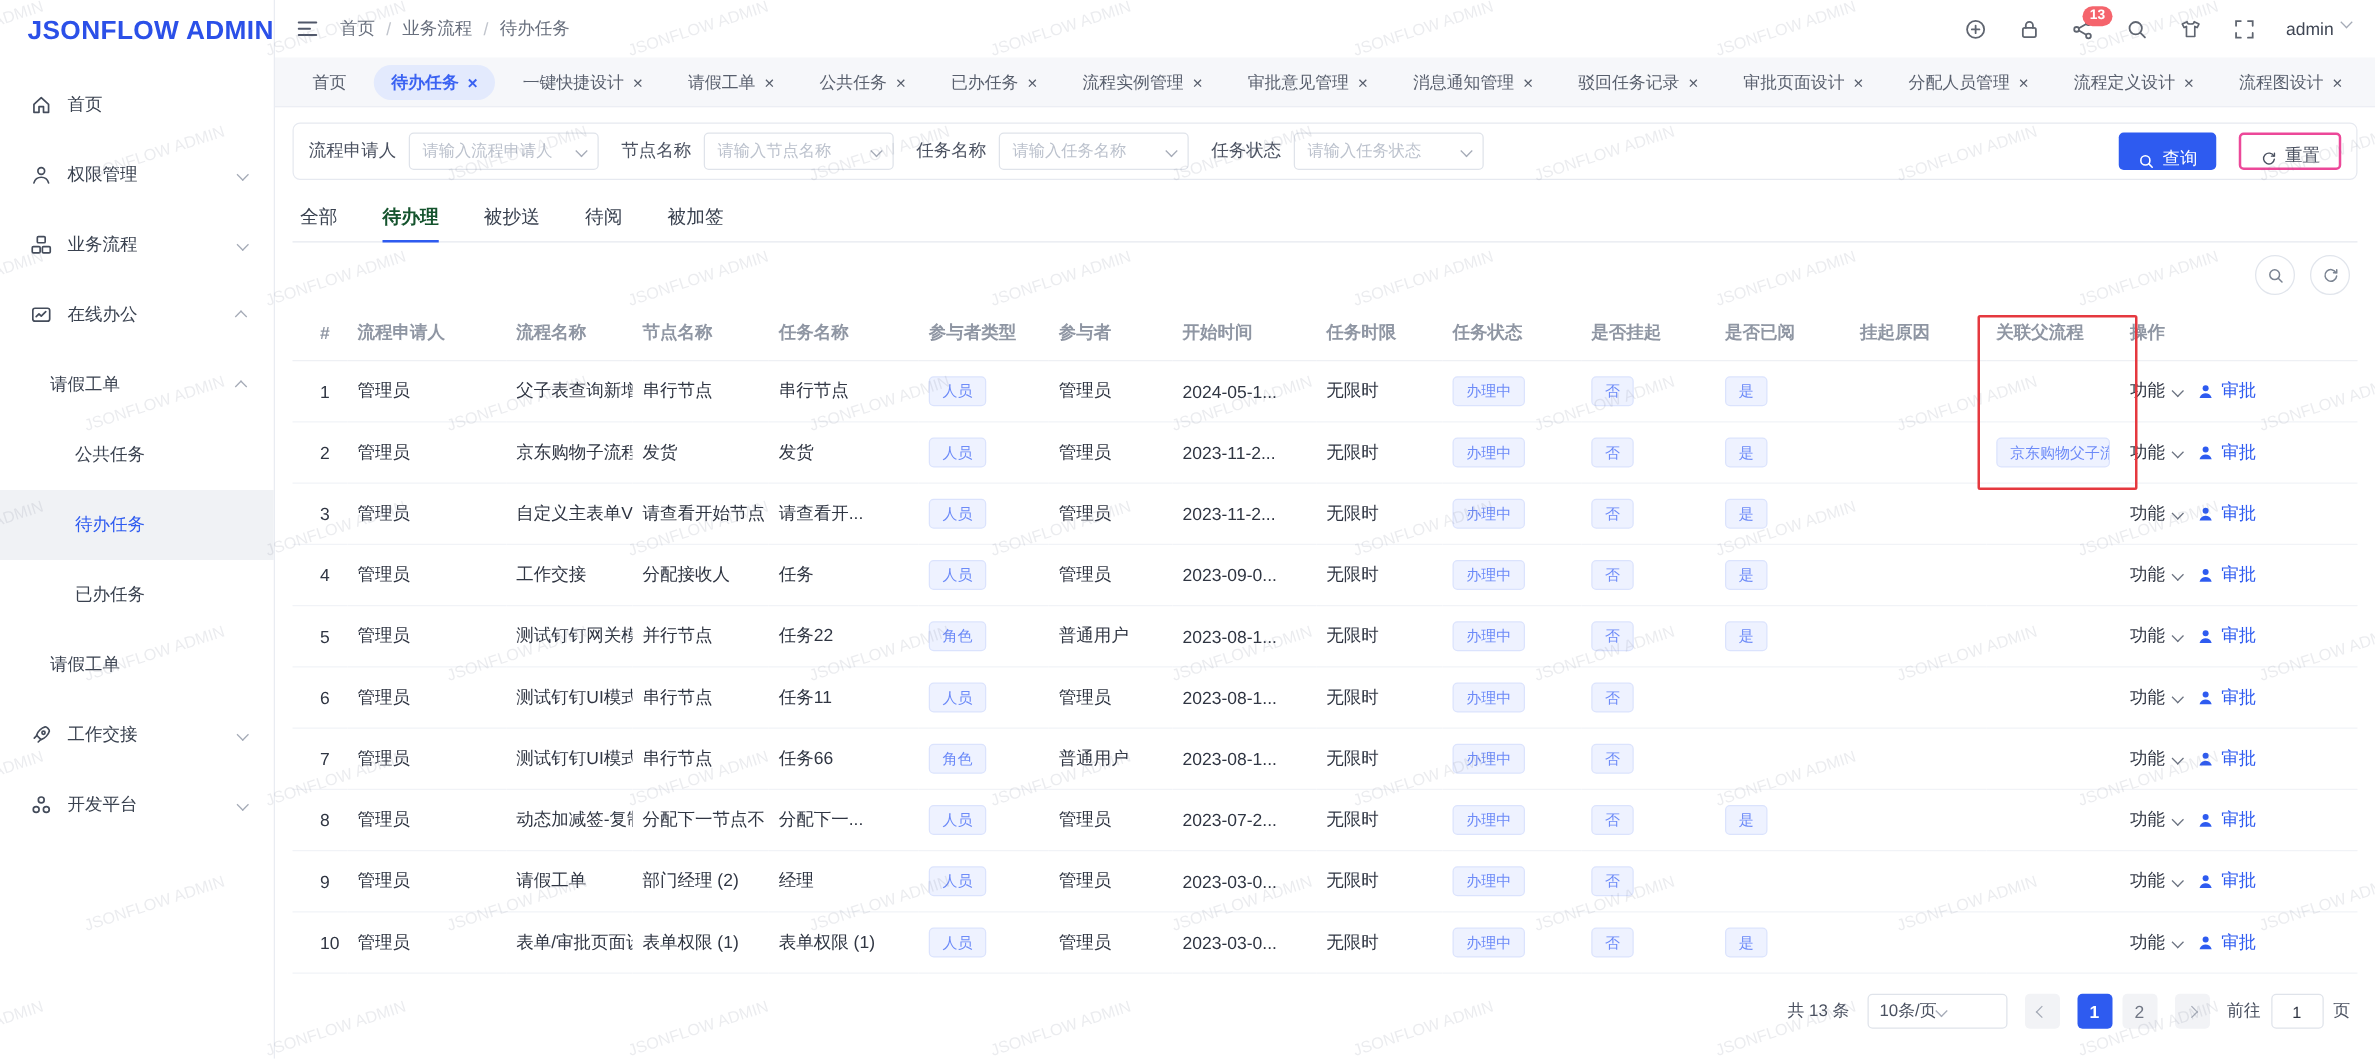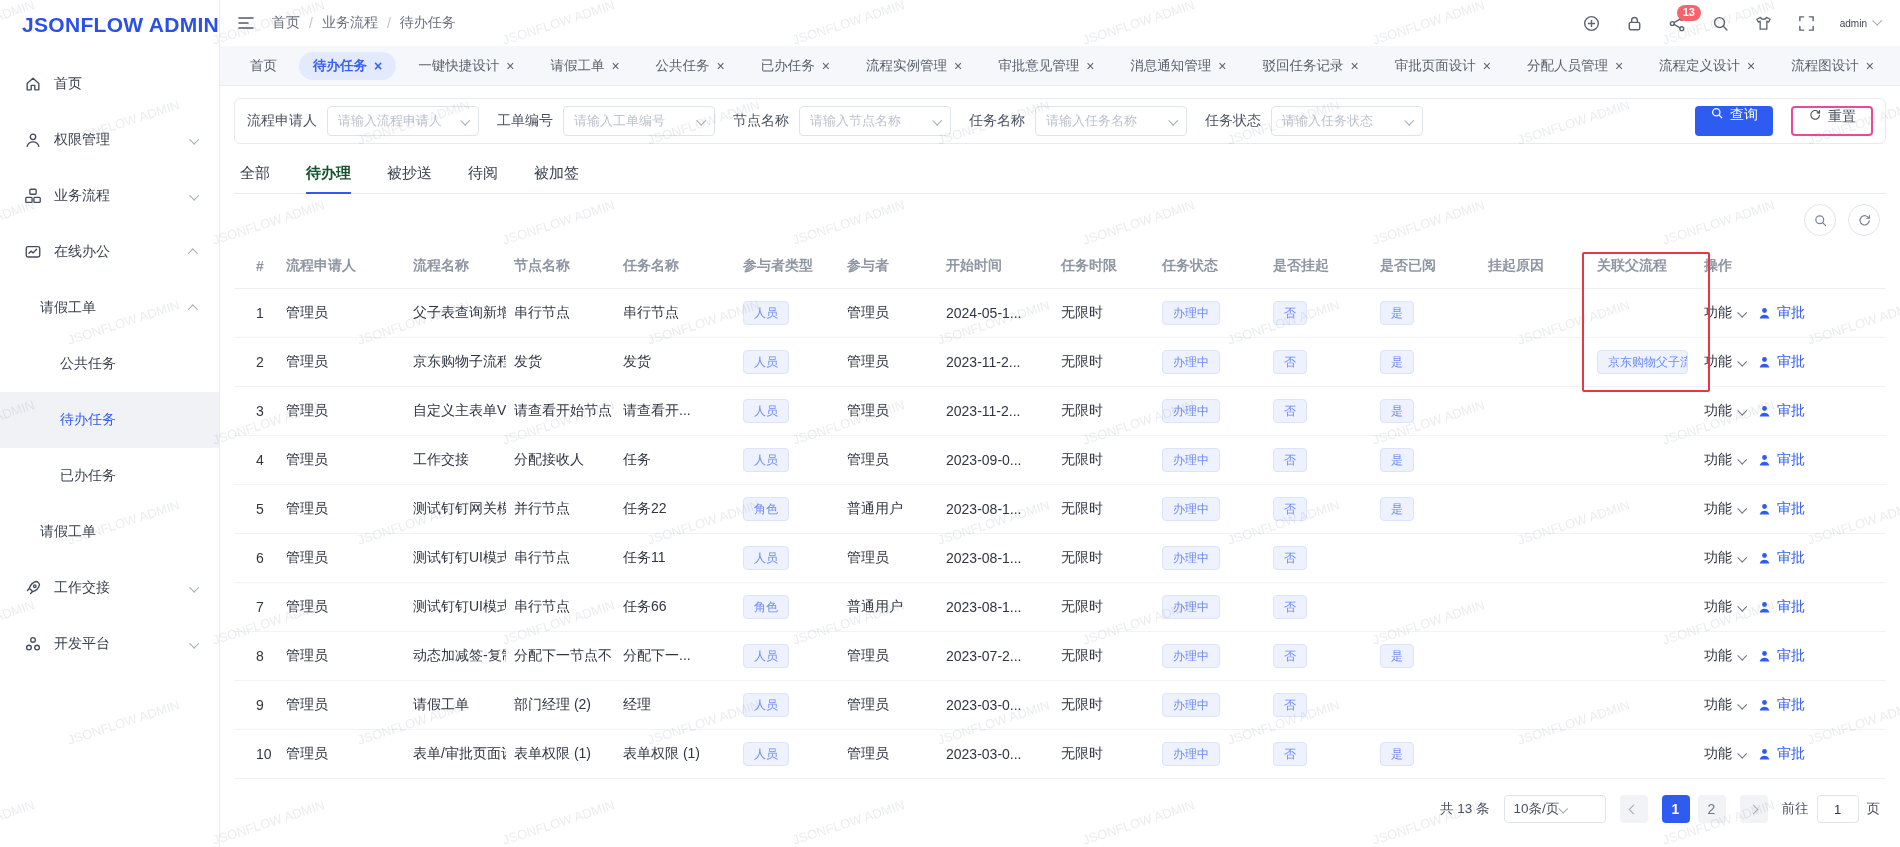--- a/index.html
+++ b/index.html
@@ -37,41 +37,41 @@
   .main { flex:1; min-width:0; display:flex; flex-direction:column; }
   .topbar { height:46px; display:flex; align-items:center; padding:0 20px 0 16px; gap:8px; background:#fff; }
   .hamburger { width:20px; height:20px; color:#51586a; cursor:pointer; display:flex; }
   .breadcrumb { display:flex; align-items:center; gap:9px; font-size:14px; color:#69707e; margin-left:8px; }
   .breadcrumb .sep { color:#c0c4cc; }
   .bc-item { cursor:pointer; }
   .top-icons { margin-left:auto; display:flex; align-items:center; gap:24px; color:#5f6570; }
   .icon-btn { width:19px; height:19px; position:relative; cursor:pointer; display:flex; }
   .nbadge { position:absolute; top:-9px; left:9px; background:#f5646c; color:#fff; font-size:11px;
             border-radius:9px; padding:1.5px 6px; line-height:1.2; font-weight:600; }
-  .admin { display:flex; align-items:flex-start; gap:6px; font-size:10px; color:#3f4654; cursor:pointer; }
+  .admin { display:flex; align-items:flex-start; gap:6px; font-size:14px; color:#3f4654; cursor:pointer; }
 
   
   .tabbar { height:40px; background:#f6f7fa; border-bottom:1px solid #e9ecf2; display:flex;
             align-items:center; padding:0 16px; gap:8px; overflow:hidden; }
   .tab { display:flex; align-items:center; gap:7px; padding:5px 14px; font-size:13.5px; color:#585f6d;
          border-radius:14px; cursor:pointer; white-space:nowrap; }
   .tab.active { background:#e3eafd; color:#3a62f2; font-weight:700; }
   .tab .x { font-size:14px; line-height:1; color:inherit; cursor:pointer; }
 
   
   .content { flex:1; min-height:0; display:flex; flex-direction:column; padding:12px 14px 0; background:#fff; }
 
   .filter-card { border:1px solid #e6e9f0; border-radius:6px; padding:7px 12px; display:flex;
                  align-items:center; gap:18px; flex:0 0 auto; }
   .ffield { display:flex; align-items:center; gap:10px; }
   .flabel { font-size:14px; color:#4a5160; white-space:nowrap; }
   .fselect { width:152px; height:30px; border:1px solid #dfe3ea; border-radius:4px; background:#fff;
              display:flex; align-items:center; justify-content:space-between; padding:0 10px;
              color:#bcc2cd; font-size:13px; cursor:pointer; }
-  .btn { height:30px; border:none; border-radius:4px; display:inline-flex; align-items:flex-start; gap:6px;
+  .btn { height:30px; border:none; border-radius:4px; display:inline-flex; align-items:flex-end; gap:6px;
          font-size:14px; padding:0 15px; cursor:pointer; font-family:inherit; }
   .btn.primary { background:#2e5bf0; color:#fff; margin-left:auto; }
   .btn.plain { background:#fff; border:2px solid #ec4899; color:#4a5160; }
   .bicon { width:14px; height:14px; display:flex; }
 
   .subtabs { display:flex; gap:36px; margin-top:10px; border-bottom:1px solid #e6e9f0; height:40px;
              align-items:stretch; padding:0 6px; flex:0 0 auto; }
   .subtab { font-size:15px; color:#39414f; display:flex; align-items:center; position:relative; cursor:pointer; }
   .subtab.active { color:#14532d; font-weight:700; }
   .subtab.active::after { content:""; position:absolute; left:0; right:0; bottom:-1px; height:2px; background:#2e5bf0; }
@@ -91,21 +91,21 @@
          border-radius:4px; padding:4px 10px; line-height:1.2; max-width:100%; overflow:hidden;
          white-space:nowrap; vertical-align:middle; }
   .tag.link { cursor:pointer; }
   .op { display:flex; align-items:center; gap:12px; }
   .op-more { display:inline-flex; align-items:center; gap:6px; color:#2f3542; cursor:pointer; }
   .op-approve { display:inline-flex; align-items:center; gap:5px; color:#2e5bf0; cursor:pointer; font-weight:500; }
   .op-approve .aicon { width:15px; height:15px; display:flex; }
 
   .footer { display:flex; justify-content:flex-end; align-items:center; gap:14px; padding:16px 6px 14px;
             font-size:13.5px; color:#4a5160; flex:0 0 auto; }
-  .psel { width:102px; height:28px; border:1px solid #dfe3ea; border-radius:4px; display:flex;
+  .psel { width:112px; height:28px; border:1px solid #dfe3ea; border-radius:4px; display:flex;
           align-items:center; padding:0 9px; color:#4a5160; cursor:pointer; }
   .pbtn { min-width:28px; height:28px; border-radius:4px; display:flex; align-items:center;
           justify-content:center; background:#f2f3f6; color:#707684; cursor:pointer; font-size:14px; }
   .pbtn.active { background:#2e5bf0; color:#fff; font-weight:600; }
   .goto { display:flex; align-items:center; gap:8px; }
   .goto-input { width:42px; height:28px; border:1px solid #dfe3ea; border-radius:4px; text-align:center;
                 font-size:13px; color:#2f3542; font-family:inherit; }
 
   
   .watermark-layer { position:absolute; inset:0; pointer-events:none; z-index:60; overflow:hidden; }
@@ -335,27 +335,20 @@
       </div>
 
     <div class="content">
 
       <div class="filter-card">
         <div style="display:flex;align-items:center;gap:18px" id="filter-fields">
   <span class="ffield">
     <span class="flabel">流程申请人</span>
     <span class="fselect">
       <span>请输入流程申请人</span>
-      <span class="chev down"></span>
-    </span>
-  </span>
-  <span class="ffield">
-    <span class="flabel">工单编号</span>
-    <span class="fselect">
-      <span>请输入工单编号</span>
       <span class="chev down"></span>
     </span>
   </span>
   <span class="ffield">
     <span class="flabel">节点名称</span>
     <span class="fselect">
       <span>请输入节点名称</span>
       <span class="chev down"></span>
     </span>
   </span>

